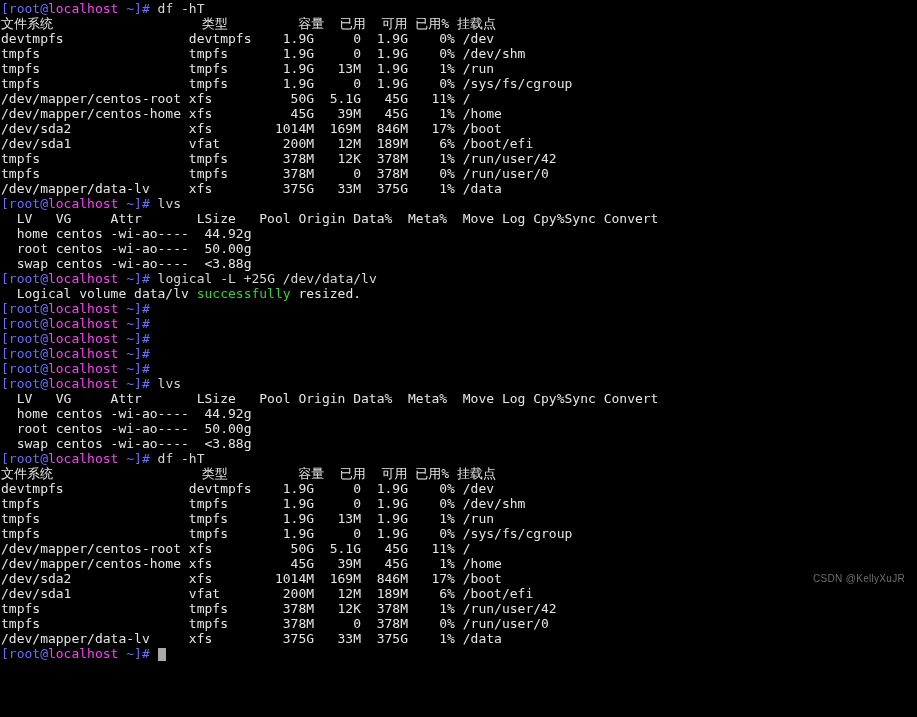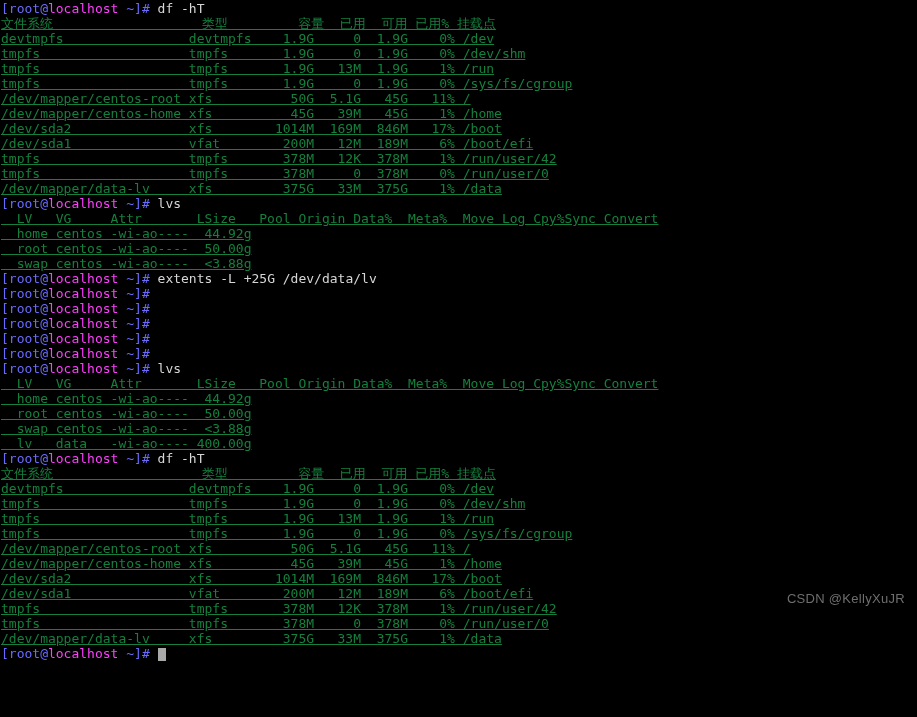--- a/index.html
+++ b/index.html
@@ -35,36 +35,36 @@
     margin: 0;
     padding: 0;
   }
   .seg { white-space: pre; }
   
   .c-bracket { color: #6a6aff; }
   .c-user    { color: #6a6aff; }
   .c-host    { color: #ff3fff; }
   .c-tail    { color: #6a6aff; }
   .c-cmd     { color: #d6d6d6; }
-  .c-out     { color: #15803d; text-decoration: underline; }
+  .c-out     { color: #e5e5e5; }
   .c-ok      { color: #2fd72f; }
   .cursor {
     display: inline-block;
     width: 8px;
     height: 13px;
     background: #a9a9a9;
     vertical-align: text-bottom;
   }
   #watermark {
     position: absolute;
     right: 12px;
-    bottom: 0;
+    bottom: 20px;
     color: #6e6e6e;
     font-family: "Liberation Sans", sans-serif;
-    font-size: 13px;
+    font-size: 10px;
     letter-spacing: 0.3px;
     white-space: pre;
     pointer-events: none;
   }
 </style>
 </head>
 <body>
 
 <div id="terminal">
 
@@ -83,38 +83,38 @@
   <div class="line c-out">tmpfs                   tmpfs       378M     0  378M    0% /run/user/0</div>
   <div class="line c-out">/dev/mapper/data-lv     xfs         375G   33M  375G    1% /data</div>
 
   <div class="line"><span class="seg c-bracket">[</span><span class="seg c-user">root</span><span class="seg c-bracket">@</span><span class="seg c-host">localhost</span><span class="seg c-tail"> ~]#</span><span class="seg c-cmd"> lvs</span></div>
 
   <div class="line c-out">  LV   VG     Attr       LSize   Pool Origin Data%  Meta%  Move Log Cpy%Sync Convert</div>
   <div class="line c-out">  home centos -wi-ao----  44.92g</div>
   <div class="line c-out">  root centos -wi-ao----  50.00g</div>
   <div class="line c-out">  swap centos -wi-ao----  &lt;3.88g</div>
 
-  <div class="line"><span class="seg c-bracket">[</span><span class="seg c-user">root</span><span class="seg c-bracket">@</span><span class="seg c-host">localhost</span><span class="seg c-tail"> ~]#</span><span class="seg c-cmd"> extents -L +25G /dev/data/lv</span></div>
+  <div class="line"><span class="seg c-bracket">[</span><span class="seg c-user">root</span><span class="seg c-bracket">@</span><span class="seg c-host">localhost</span><span class="seg c-tail"> ~]#</span><span class="seg c-cmd"> logical -L +25G /dev/data/lv</span></div>
 
+  <div class="line"><span class="seg c-out">  Logical volume data/lv </span><span class="seg c-ok">successfully</span><span class="seg c-out"> resized.</span></div>
 
   <div id="blank-prompts">
       <div class="line"><span class="seg c-bracket">[</span><span class="seg c-user">root</span><span class="seg c-bracket">@</span><span class="seg c-host">localhost</span><span class="seg c-tail"> ~]#</span></div>
       <div class="line"><span class="seg c-bracket">[</span><span class="seg c-user">root</span><span class="seg c-bracket">@</span><span class="seg c-host">localhost</span><span class="seg c-tail"> ~]#</span></div>
       <div class="line"><span class="seg c-bracket">[</span><span class="seg c-user">root</span><span class="seg c-bracket">@</span><span class="seg c-host">localhost</span><span class="seg c-tail"> ~]#</span></div>
       <div class="line"><span class="seg c-bracket">[</span><span class="seg c-user">root</span><span class="seg c-bracket">@</span><span class="seg c-host">localhost</span><span class="seg c-tail"> ~]#</span></div>
       <div class="line"><span class="seg c-bracket">[</span><span class="seg c-user">root</span><span class="seg c-bracket">@</span><span class="seg c-host">localhost</span><span class="seg c-tail"> ~]#</span></div>
     </div>
 
   <div class="line"><span class="seg c-bracket">[</span><span class="seg c-user">root</span><span class="seg c-bracket">@</span><span class="seg c-host">localhost</span><span class="seg c-tail"> ~]#</span><span class="seg c-cmd"> lvs</span></div>
 
   <div class="line c-out">  LV   VG     Attr       LSize   Pool Origin Data%  Meta%  Move Log Cpy%Sync Convert</div>
   <div class="line c-out">  home centos -wi-ao----  44.92g</div>
   <div class="line c-out">  root centos -wi-ao----  50.00g</div>
   <div class="line c-out">  swap centos -wi-ao----  &lt;3.88g</div>
-  <div class="line c-out">  lv   data   -wi-ao---- 400.00g</div>
 
   <div class="line"><span class="seg c-bracket">[</span><span class="seg c-user">root</span><span class="seg c-bracket">@</span><span class="seg c-host">localhost</span><span class="seg c-tail"> ~]#</span><span class="seg c-cmd"> df -hT</span></div>
 
   <div class="line c-out">文件系统                   类型         容量  已用  可用 已用% 挂载点</div>
   <div class="line c-out">devtmpfs                devtmpfs    1.9G     0  1.9G    0% /dev</div>
   <div class="line c-out">tmpfs                   tmpfs       1.9G     0  1.9G    0% /dev/shm</div>
   <div class="line c-out">tmpfs                   tmpfs       1.9G   13M  1.9G    1% /run</div>
   <div class="line c-out">tmpfs                   tmpfs       1.9G     0  1.9G    0% /sys/fs/cgroup</div>
   <div class="line c-out">/dev/mapper/centos-root xfs          50G  5.1G   45G   11% /</div>
   <div class="line c-out">/dev/mapper/centos-home xfs          45G   39M   45G    1% /home</div>

